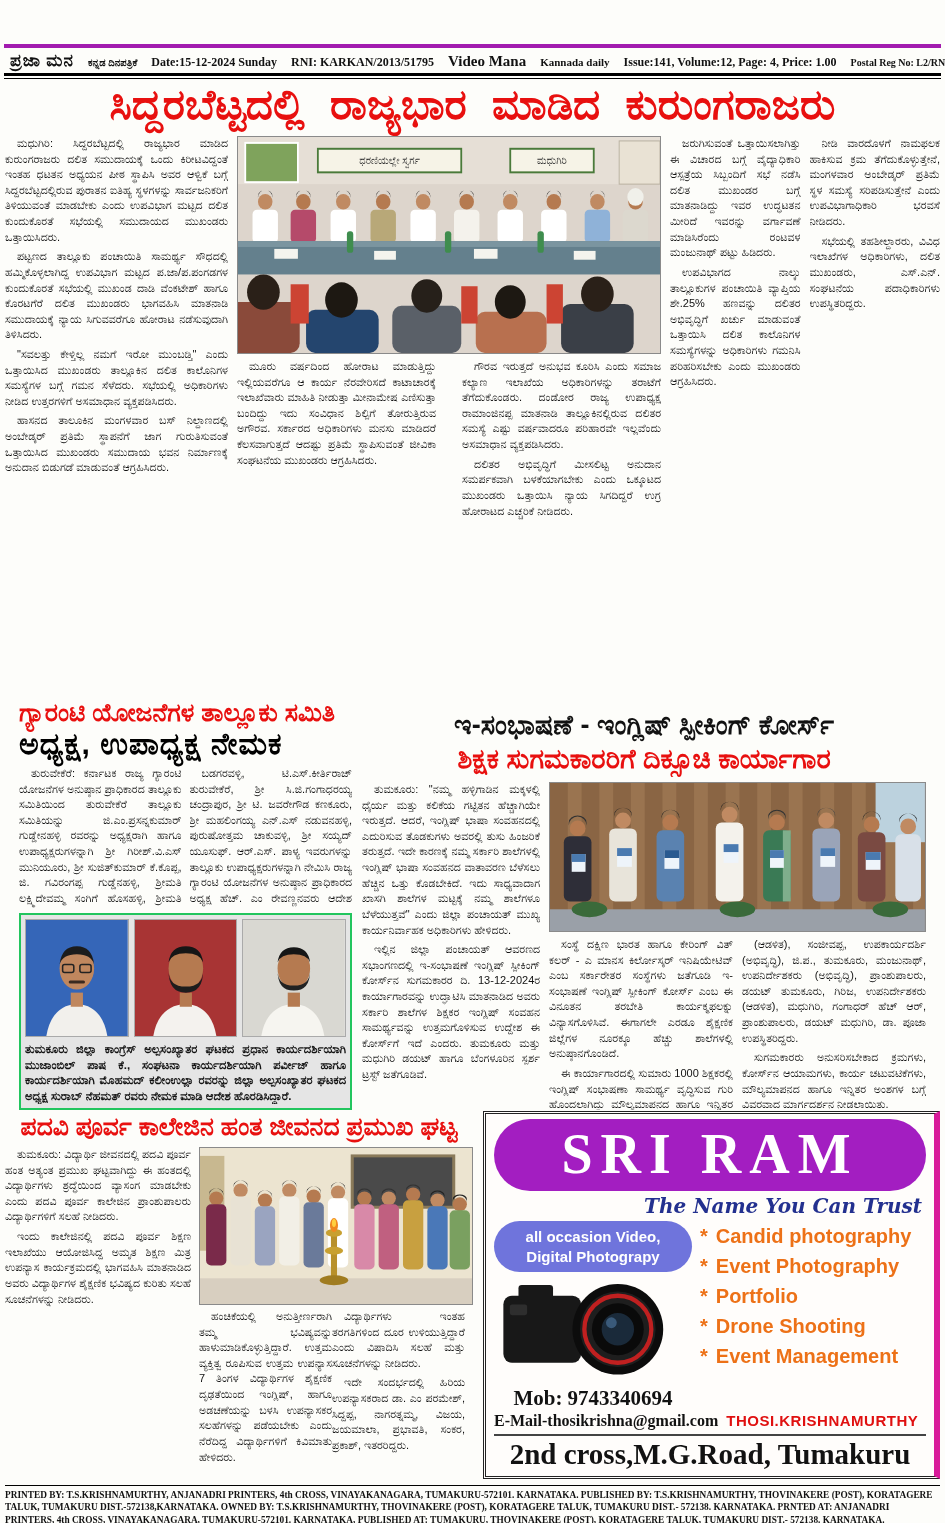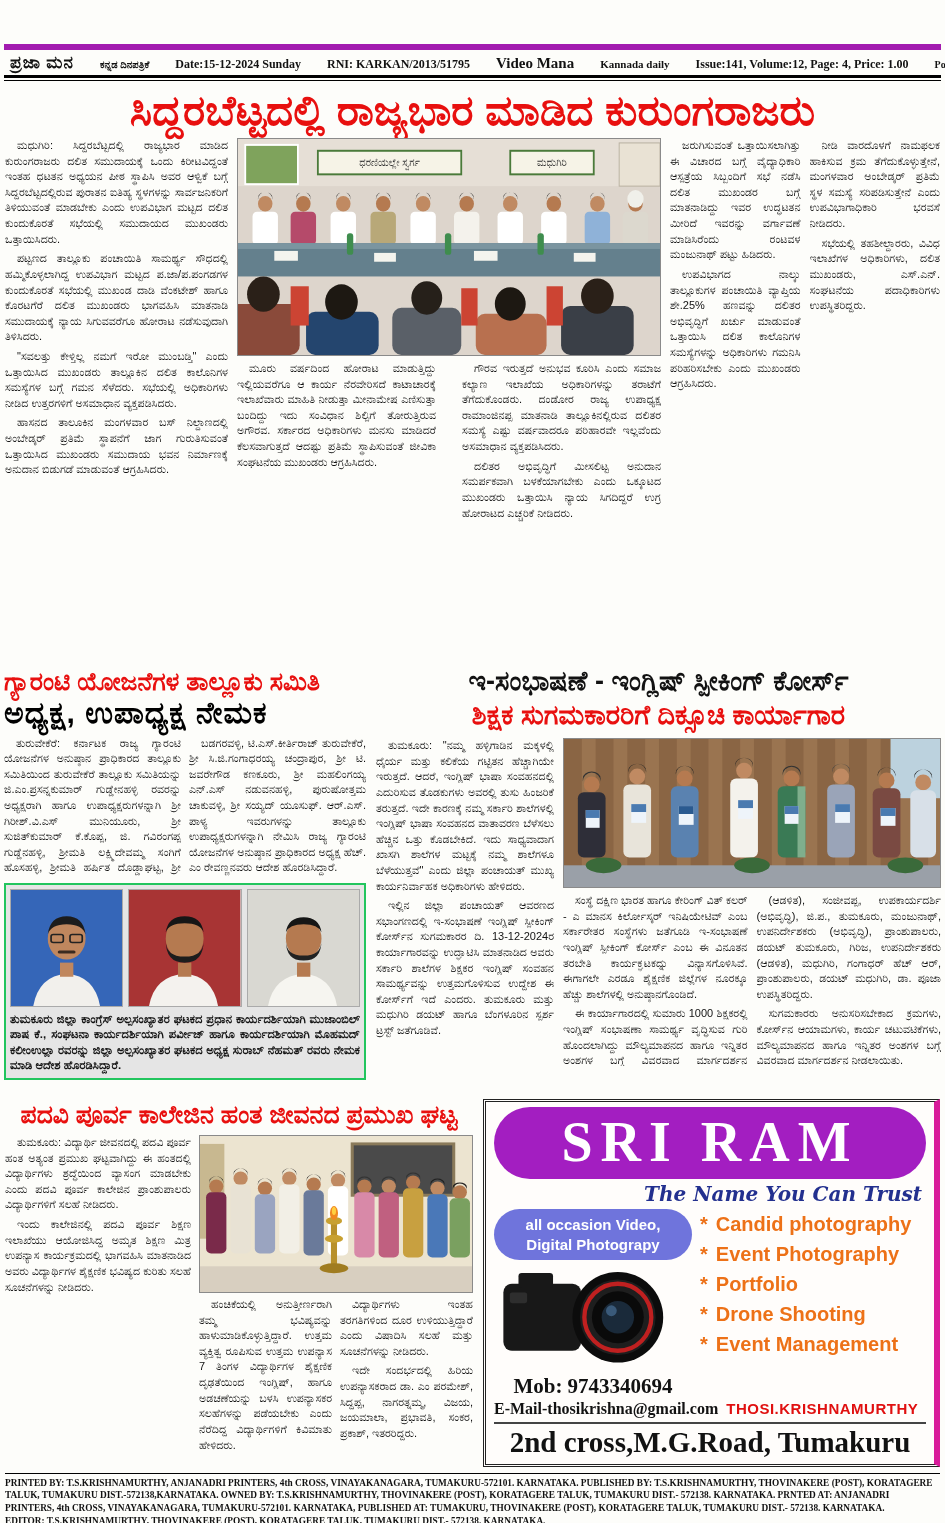--- a/index.html
+++ b/index.html
@@ -1,45 +1,45 @@
 <!DOCTYPE html>
 <html><head>
 <meta charset="utf-8">
 <style>
   :root{ --red:#e8100f; --ink:#121212; }
   *{box-sizing:border-box; margin:0; padding:0;}
   body{background:#888; font-family:"Liberation Sans",sans-serif;}
   .page{width:945px; height:1523px; margin:0 auto; background:#fdfdfa; color:var(--ink);
         overflow:hidden; position:relative;}
   
-  .masthead{margin:44px 4px 0 4px; border-top:6px solid #a21caf; display:flex; align-items:baseline;
-            gap:26px; padding:3px 6px 2px 6px; font-family:"Liberation Serif",serif; font-weight:700;
+  .masthead{margin:44px 4px 0 4px; border-top:4px solid #a21caf; display:flex; align-items:baseline;
+            gap:14px; padding:3px 6px 2px 6px; font-family:"Liberation Serif",serif; font-weight:700;
             font-size:12px; white-space:nowrap;}
   .mast-logo{font-size:17px; font-weight:900; letter-spacing:1px;}
   .mast-logo-sub{font-size:10px; font-weight:700;}
   .mast-title{font-size:15px; font-weight:900;}
   .mast-title-sub{font-size:11px;}
   .rule{margin:0 4px; height:6px; border-top:3px solid #000; border-bottom:1px solid #000;}
   
   .headline-main{color:var(--red); font-size:42px; font-weight:900; text-align:center;
-                 line-height:1.12; margin:6px 0 4px 0; letter-spacing:0px;}
+                 line-height:1.12; margin:6px 0 4px 0; letter-spacing:0px;font-family:Liberation Mono, monospace;}
   
   .col{font-size:11px; line-height:1.42; text-align:justify; overflow:hidden;}
   .col p{margin-bottom:4px; text-indent:12px;}
   .cap{font-weight:700; font-size:11.5px; line-height:1.35; text-align:justify; overflow:hidden;}
   
   .a1{display:flex; gap:9px; padding:0 5px; height:522px; margin-top:2px;}
   .a1c1{width:224px;}
   .a1mid{width:424px; display:flex; flex-direction:column;}
   .a1photo{height:218px; border:1px solid #8a8a8a; background:#ddd5cc; flex:none;}
   .a1midcols{display:flex; gap:26px; flex:1; overflow:hidden; margin-top:5px;}
   .a1midcols .col{width:calc(50% - 4.5px);}
   .a1c4,.a1c5{width:131px;}
   
-  .s2{display:flex; gap:10px; padding:0 4px; height:432px; margin-top:6px;}
+  .s2{display:flex; gap:10px; padding:0 19px; height:432px; margin-top:20px;align-items:flex-end;}
   .s2left{width:362px;}
   .h2red{color:var(--red); font-size:25px; font-weight:900; line-height:1.2;}
   .h2blk{color:#000; font-size:30px; font-weight:900; line-height:1.15; letter-spacing:1px;}
   .s2cols{display:flex; gap:8px; height:142px; overflow:hidden; margin-top:5px;}
   .s2cols .col{width:calc(50% - 4px);}
   .photobox{border:2px solid #22c55e; margin-top:5px; padding:4px; background:#e5e5e5;}
   .portraits{display:flex; gap:5px; height:118px;}
   .portraits svg{flex:1; border:1px solid #aaa;}
   .photobox .cap{margin-top:5px; height:62px;}
   .s2right{flex:1;}
@@ -52,21 +52,21 @@
   .a3cols{display:flex; gap:9px; flex:1; overflow:hidden; margin-top:5px;}
   .a3cols .col{width:calc(50% - 4.5px);}
   
   .s3{display:flex; gap:10px; padding:0 5px; height:368px; margin-top:1px;}
   .s3left{width:468px;}
   .h4red{color:var(--red); font-size:25px; font-weight:900; text-align:center; line-height:1.2;}
   .s3body{display:flex; gap:8px; height:316px; margin-top:6px;}
   .a4c1{width:186px;}
   .a4rest{flex:1; display:flex; flex-direction:column;}
   .a4photo{height:158px; border:1px solid #8a8a8a; background:#ece4d0; flex:none;}
-  .a4cols{display:flex; gap:8px; flex:1; overflow:hidden; margin-top:4px;}
+  .a4cols{display:flex; flex:1; overflow:hidden; margin-top:4px;}
   .a4cols .col{width:calc(50% - 4px);}
   
   .ad{flex:1; border:3px double #222; border-right:6px solid #d81b9a; background:#fffdfb;
       padding:5px 8px; overflow:hidden;}
   .ad-banner{background:#a31ec1; border-radius:40px; color:#fff; text-align:center;
              font-family:"Liberation Serif",serif; font-weight:900; font-size:56px;
              letter-spacing:8px; height:72px; line-height:70px;}
   .ad-tagline{text-align:right; color:#23308f; font-family:"DejaVu Serif",serif; font-style:italic;
               font-weight:800; font-size:20px; margin:3px 4px 3px 0;}
   .ad-main{display:flex; gap:8px;}
@@ -356,21 +356,21 @@
                   <rect x="0" y="16" width="26" height="68" rx="6" fill="#d8e0e8"></rect>
                 </g>
             </g>
             <rect x="0" y="128" width="380" height="22" fill="#9aa0a8"></rect>
             <ellipse cx="40" cy="128" rx="18" ry="8" fill="#3a6a3a"></ellipse>
               <ellipse cx="190" cy="128" rx="18" ry="8" fill="#3a6a3a"></ellipse>
               <ellipse cx="345" cy="128" rx="18" ry="8" fill="#3a6a3a"></ellipse>
           </svg>
           <div class="a3cols">
             <div class="col">
-              <p>ಸಂಸ್ಥೆ ದಕ್ಷಿಣ ಭಾರತ ಹಾಗೂ ಕೇರಿಂಗ್ ವಿತ್ ಕಲರ್ - ಎ ಮಾನಸ ಕಿರ್ಲೋಸ್ಕರ್ ಇನಿಷಿಯೇಟಿವ್ ಎಂಬ ಸರ್ಕಾರೇತರ ಸಂಸ್ಥೆಗಳು ಜತೆಗೂಡಿ ಇ-ಸಂಭಾಷಣೆ ಇಂಗ್ಲಿಷ್ ಸ್ಪೀಕಿಂಗ್ ಕೋರ್ಸ್ ಎಂಬ ಈ ವಿನೂತನ ತರಬೇತಿ ಕಾರ್ಯಕ್ಘಟಕದ್ನು ವಿನ್ಯಾಸಗೊಳಿಸಿವೆ. ಈಗಾಗಲೇ ಎರಡೂ ಶೈಕ್ಷಣಿಕ ಜಿಲ್ಲೆಗಳ ನೂರಕ್ಕೂ ಹೆಚ್ಚು ಶಾಲೆಗಳಲ್ಲಿ ಅನುಷ್ಠಾನಗೊಂಡಿದೆ.</p>
+              <p>ಸಂಸ್ಥೆ ದಕ್ಷಿಣ ಭಾರತ ಹಾಗೂ ಕೇರಿಂಗ್ ವಿತ್ ಕಲರ್ - ಎ ಮಾನಸ ಕಿರ್ಲೋಸ್ಕರ್ ಇನಿಷಿಯೇಟಿವ್ ಎಂಬ ಸರ್ಕಾರೇತರ ಸಂಸ್ಥೆಗಳು ಜತೆಗೂಡಿ ಇ-ಸಂಭಾಷಣೆ ಇಂಗ್ಲಿಷ್ ಸ್ಪೀಕಿಂಗ್ ಕೋರ್ಸ್ ಎಂಬ ಈ ವಿನೂತನ ತರಬೇತಿ ಕಾರ್ಯಕ್ಮಫಲಕ್ನು ವಿನ್ಯಾಸಗೊಳಿಸಿವೆ. ಈಗಾಗಲೇ ಎರಡೂ ಶೈಕ್ಷಣಿಕ ಜಿಲ್ಲೆಗಳ ನೂರಕ್ಕೂ ಹೆಚ್ಚು ಶಾಲೆಗಳಲ್ಲಿ ಅನುಷ್ಠಾನಗೊಂಡಿದೆ.</p>
               <p>ಈ ಕಾರ್ಯಾಗಾರದಲ್ಲಿ ಸುಮಾರು 1000 ಶಿಕ್ಷಕರಲ್ಲಿ ಇಂಗ್ಲಿಷ್ ಸಂಭಾಷಣಾ ಸಾಮರ್ಥ್ಯ ವೃದ್ಧಿಸುವ ಗುರಿ ಹೊಂದಲಾಗಿದ್ದು ಮೌಲ್ಯಮಾಪನದ ಹಾಗೂ ಇನ್ನಿತರ ಅಂಶಗಳ ಬಗ್ಗೆ ವಿವರವಾದ ಮಾರ್ಗದರ್ಶನ ನೀಡಲಾಯಿತು.</p>
             </div>
             <div class="col">
               <p>(ಆಡಳಿತ), ಸಂಜೀವಪ್ಪ, ಉಪಕಾರ್ಯದರ್ಶಿ (ಅಭಿವೃದ್ಧಿ), ಜಿ.ಪ., ತುಮಕೂರು, ಮಂಜುನಾಥ್, ಉಪನಿರ್ದೇಶಕರು (ಅಭಿವೃದ್ಧಿ), ಪ್ರಾಂಶುಪಾಲರು, ಡಯಟ್ ತುಮಕೂರು, ಗಿರಿಜ, ಉಪನಿರ್ದೇಶಕರು (ಆಡಳಿತ), ಮಧುಗಿರಿ, ಗಂಗಾಧರ್ ಹೆಚ್ ಆರ್, ಪ್ರಾಂಶುಪಾಲರು, ಡಯಟ್ ಮಧುಗಿರಿ, ಡಾ. ಪೂಜಾ ಉಪಸ್ಥಿತರಿದ್ದರು.</p>
               <p>ಸುಗಮಕಾರರು ಅನುಸರಿಸಬೇಕಾದ ಕ್ರಮಗಳು, ಕೋರ್ಸ್‌ನ ಆಯಾಮಗಳು, ಕಾರ್ಯ ಚಟುವಟಿಕೆಗಳು, ಮೌಲ್ಯಮಾಪನದ ಹಾಗೂ ಇನ್ನಿತರ ಅಂಶಗಳ ಬಗ್ಗೆ ವಿವರವಾದ ಮಾರ್ಗದರ್ಶನ ನೀಡಲಾಯಿತು.</p>
 
             </div>
           </div>
         </div>
       </div>

